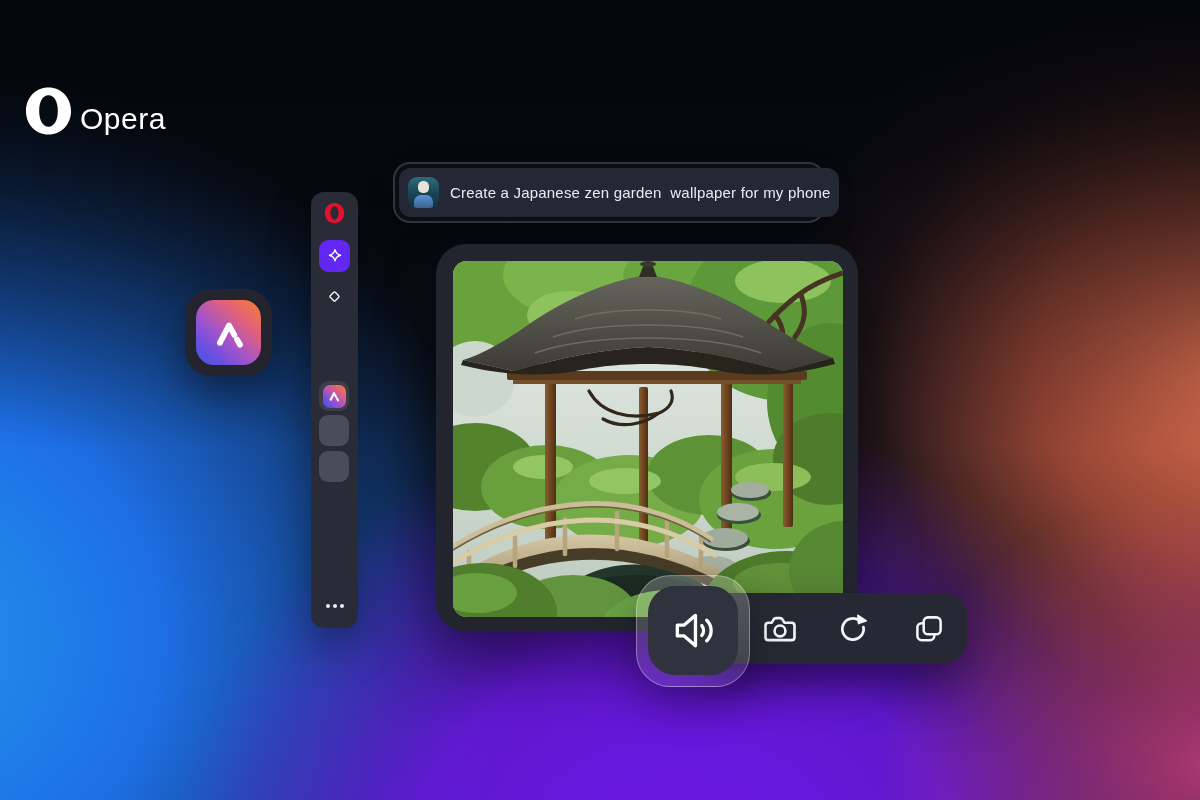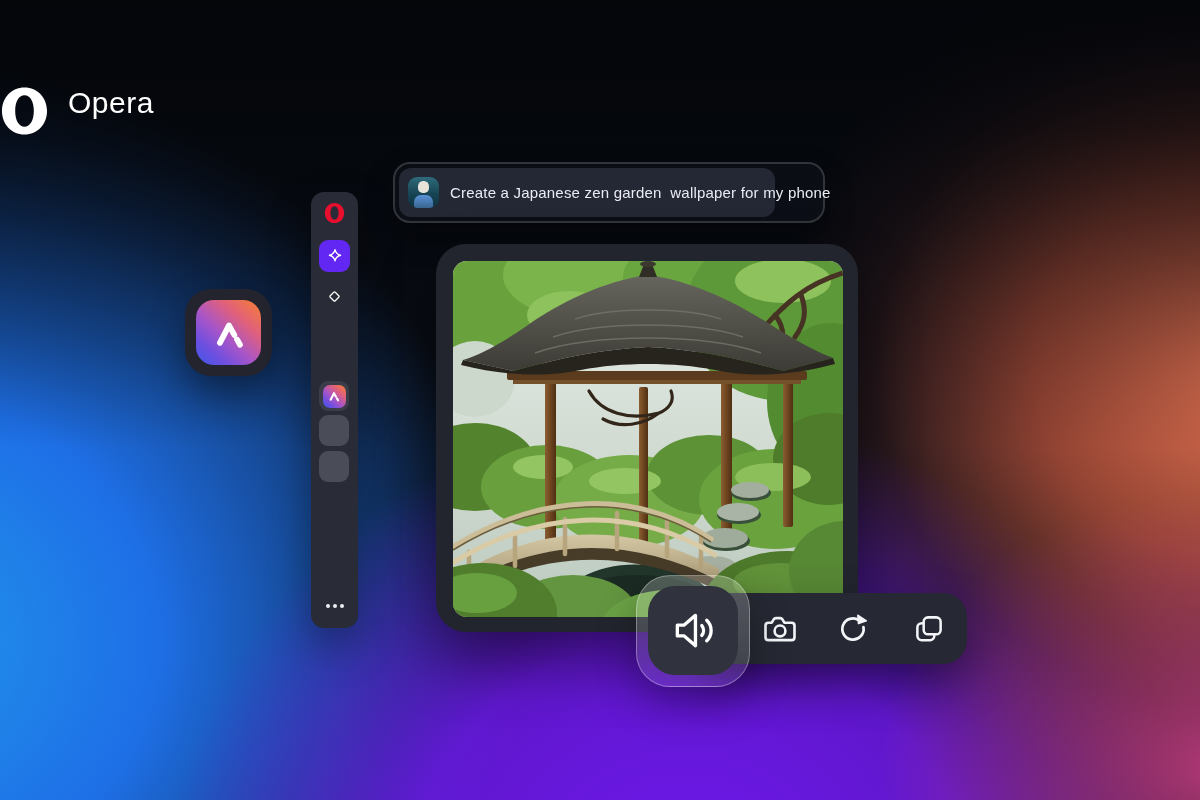--- a/index.html
+++ b/index.html
@@ -8,21 +8,21 @@
     background-color:#0a0e16;
     background-image:
       linear-gradient(180deg, rgba(3,5,9,0.93) 0%, rgba(3,5,9,0.72) 16%, rgba(3,5,9,0.34) 36%, rgba(3,5,9,0) 56%),
       radial-gradient(45% 55% at 101% 96%, rgba(201,62,134,0.85) 0%, rgba(201,62,134,0) 62%),
       radial-gradient(52% 72% at 104% 46%, rgba(233,117,84,0.98) 0%, rgba(199,88,62,0.72) 34%, rgba(140,58,48,0.22) 60%, rgba(140,58,48,0) 76%),
       radial-gradient(62% 88% at 57% 113%, #7119f2 0%, rgba(113,25,242,0.82) 38%, rgba(113,25,242,0) 70%),
       radial-gradient(72% 98% at -10% 80%, #2198ec 0%, #1e6fe6 32%, rgba(30,111,230,0.55) 54%, rgba(30,111,230,0) 74%);
   }
 
   
-  .brand{position:absolute;left:0;top:86px;display:flex;align-items:flex-start;gap:19px;}
+  .brand{position:absolute;left:24px;top:86px;display:flex;align-items:flex-end;gap:7px;}
   .brand svg{display:block;}
   .brand-name{color:#fff;font-size:30px;font-weight:400;letter-spacing:0.5px;}
 
   
   .aria-app{position:absolute;left:185px;top:289px;width:87px;height:87px;border-radius:26px;
     background:#23242e;box-shadow:0 18px 36px rgba(0,0,0,0.38);
     display:flex;align-items:center;justify-content:center;}
   .aria-gradient{background:linear-gradient(222deg,#f4793f 6%,#e0607c 30%,#a855c8 56%,#6d4fe0 78%,#4656e8 96%);
     display:flex;align-items:center;justify-content:center;}
   .aria-app .aria-gradient{width:65px;height:65px;border-radius:18px;}
@@ -41,21 +41,21 @@
     background:#4a4c58;cursor:pointer;padding:0;}
   .sb-tile.t1{top:223px;} .sb-tile.t2{top:259px;}
   .sb-dots{position:absolute;left:0;top:412px;width:47px;display:flex;justify-content:center;gap:3px;
     background:none;border:none;cursor:pointer;padding:0;}
   .sb-dots .dot{width:4px;height:4px;border-radius:50%;background:#eceef4;}
 
   
   .prompt{position:absolute;left:393px;top:162px;width:432px;height:61px;border-radius:17px;
     border:2px solid rgba(255,255,255,0.16);background:rgba(22,24,33,0.38);
     box-shadow:0 14px 30px rgba(0,0,0,0.30);box-sizing:border-box;}
-  .prompt-inner{position:absolute;left:4px;top:4px;width:376px;height:49px;border-radius:12px;
+  .prompt-inner{position:absolute;left:4px;top:4px;width:440px;height:49px;border-radius:12px;
     background:#242734;display:flex;align-items:center;padding-left:9px;box-sizing:border-box;}
   .avatar{position:relative;width:31px;height:31px;border-radius:9px;overflow:hidden;flex:0 0 auto;
     background:linear-gradient(180deg,#2e6b7c 0%,#174453 55%,#0f3340 100%);}
   .avatar::before{content:"";position:absolute;top:4px;left:10px;width:11px;height:12px;
     background:#e8e4da;border-radius:45% 45% 42% 42%;}
   .avatar::after{content:"";position:absolute;bottom:0;left:6px;width:19px;height:13px;
     background:linear-gradient(180deg,#5b93d8,#39648f);border-radius:7px 7px 2px 2px;}
   .prompt-text{margin-left:11px;color:#e9ecf3;font-size:15px;font-weight:500;letter-spacing:0.2px;white-space:pre;}
 
   

